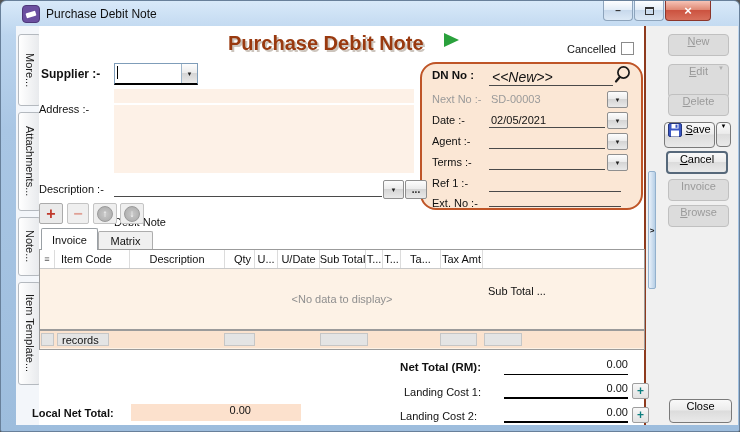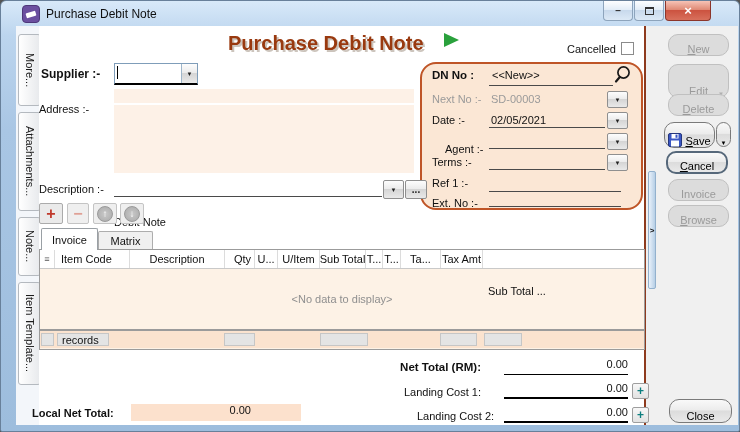--- a/index.html
+++ b/index.html
@@ -47,21 +47,21 @@
   .itab{display:flex;align-items:center;justify-content:center;border:1px solid #9aa0a5;border-bottom:none;border-radius:2px 2px 0 0;font-size:11px;cursor:pointer;}
   .itab.active{background:#fff;z-index:3;}
   .itab.inactive{background:#f0f0f0;border-color:#adadad;}
   
   .grid{border:1px solid #9b9b9b;background:#fdf2e6;}
   .ghead{display:flex;background:#fff;border-bottom:1px solid #c9c9c9;height:19px;}
   .gcell{display:flex;align-items:center;justify-content:center;border-right:1px solid #dcdcdc;height:100%;font-size:11px;color:#101010;white-space:nowrap;overflow:hidden;}
   .gfoot{position:relative;background:var(--footer-peach);border-top:2px solid #9b9b9b;}
   .graybox{position:absolute;top:2px;bottom:2px;background:#e4e4e4;border:1px solid #c6c6c6;font-size:11px;display:flex;align-items:center;}
   
-  .actbtn{display:flex;align-items:flex-end;justify-content:center;gap:3px;border-radius:10px;font-size:11px;cursor:pointer;}
+  .actbtn{display:flex;align-items:flex-start;justify-content:center;gap:3px;border-radius:4px;font-size:11px;cursor:pointer;}
   .actbtn.enabled{background:linear-gradient(#f9f9f9,#ececec 45%,#dcdcdc 50%,#e9e9e9);border:1px solid #7a7a7a;color:#000;}
   .actbtn.disabled{background:#dcdcdc;border:1px solid #c0c0c0;color:var(--disabled-text);}
   .actbtn.default{border:2px solid #56687a;}
   .mn{display:inline-block;}
   .mn::first-letter{text-decoration:underline;}
   .splitter{background:linear-gradient(90deg,#e9f1fa,#b7cfe6);border:1px solid #93b1cd;border-radius:2px;display:flex;align-items:center;justify-content:center;font-size:8px;font-weight:bold;color:#111;cursor:col-resize;}
   .plusbtn{display:flex;align-items:center;justify-content:center;background:linear-gradient(#f7f7f7,#e2e2e2);border:1px solid #9e9e9e;border-radius:2px;color:var(--teal);font-weight:bold;font-size:12px;cursor:pointer;}
   .chk{background:#fff;border:1px solid #8b8b8b;cursor:pointer;}
 </style>
 </head>
@@ -117,21 +117,21 @@
         <span>▼</span>
       </span>
   </div>
   <div class="abs peachbox" style="left:113px;top:88px;width:300px;height:14px;"></div>
 
   <span class="abs lbl" style="left:38px;top:102px;">Address :-</span>
   <div class="abs peachbox" style="left:113px;top:104px;width:300px;height:68px;"></div>
 
   <div class="abs docpanel" style="left:419px;top:61px;width:223px;height:148px;"></div>
   <span class="abs lbl bold" style="left:431px;top:68px;font-size:11.5px;">DN No :</span>
-  <span class="abs lbl" style="left:491px;top:68px;font-size:11px;">&lt;&lt;New&gt;&gt;</span>
+  <span class="abs lbl" style="left:491px;top:68px;font-size:14px;font-style:italic;">&lt;&lt;New&gt;&gt;</span>
   <div class="abs uline" style="left:488px;top:68px;width:124px;height:17px;"></div>
   <span class="abs" style="left:611px;top:63px;width:21px;height:21px;">
     <svg width="21" height="21" viewBox="0 0 21 21">
         <circle cx="11.5" cy="8.5" r="5.6" fill="none" stroke="#1a1a1a" stroke-width="1.7"></circle>
         <line x1="7.6" y1="13.2" x2="4" y2="17.5" stroke="#1a1a1a" stroke-width="2.2" stroke-linecap="round"></line>
       </svg>
   </span>
 
   <span class="abs lbl gray" style="left:431px;top:92px;">Next No :-</span>
   <span class="abs lbl gray" style="left:490px;top:92px;">SD-00003</span>
@@ -139,21 +139,21 @@
       <span>▼</span>
     </span>
 
   <span class="abs lbl" style="left:431px;top:113px;">Date :-</span>
   <span class="abs lbl" style="left:490px;top:113px;">02/05/2021</span>
   <div class="abs uline" style="left:488px;top:112px;width:116px;height:15px;"></div>
   <span class="abs ddbtn" style="left:606px;top:111px;width:21px;height:17px;">
       <span>▼</span>
     </span>
 
-  <span class="abs lbl" style="left:444px;top:134px;margin-top:8px;">Agent :-</span>
+  <span class="abs lbl" style="left:431px;top:134px;">Agent :-</span>
   <span class="abs lbl" style="left:490px;top:134px;"></span>
   <div class="abs uline" style="left:488px;top:133px;width:116px;height:15px;"></div>
   <span class="abs ddbtn" style="left:606px;top:132px;width:21px;height:17px;">
       <span>▼</span>
     </span>
 
   <span class="abs lbl" style="left:431px;top:155px;">Terms :-</span>
   <span class="abs lbl" style="left:490px;top:155px;"></span>
   <div class="abs uline" style="left:488px;top:154px;width:116px;height:15px;"></div>
   <span class="abs ddbtn" style="left:606px;top:153px;width:21px;height:17px;">
@@ -200,21 +200,21 @@
 
   <div class="abs grid" style="left:38px;top:248px;width:606px;height:101px;">
     <div class="ghead">
       <span class="gcell" style="width:15px;font-size:9px;color:#555;">
           <span>≡</span>
         </span>
       <span class="gcell" style="width:75px;justify-content:flex-start;padding-left:6px;">Item Code</span>
       <span class="gcell" style="width:95px;">Description</span>
       <span class="gcell" style="width:30px;justify-content:flex-end;padding-right:3px;">Qty</span>
       <span class="gcell" style="width:23px;">U...</span>
-      <span class="gcell" style="width:42px;">U/Item</span>
+      <span class="gcell" style="width:42px;">U/Date</span>
       <span class="gcell" style="width:46px;">Sub Total</span>
       <span class="gcell" style="width:17px;">T...</span>
       <span class="gcell" style="width:18px;">T...</span>
       <span class="gcell" style="width:40px;">Ta...</span>
       <span class="gcell" style="width:42px;">Tax Amt</span>
       <span class="gcell" style="flex:1;border-right:none;justify-content:flex-start;padding-left:5px;margin-top:32px;">Sub Total ...</span>
     </div>
     <div style="height:60px;display:flex;align-items:center;justify-content:center;">
       <span style="color:#8f8f8f;">&lt;No data to display&gt;</span>
     </div>
@@ -232,21 +232,21 @@
 
   <span class="abs lbl bold" style="left:360px;top:360px;width:120px;text-align:right;font-size:11.5px;">Net Total (RM):</span>
   <div class="abs" style="left:503px;top:357px;width:124px;height:17px;border-bottom:1px solid #000;text-align:right;"><span>0.00</span></div>
 
   <span class="abs lbl" style="left:398px;top:385px;width:82px;text-align:right;">Landing Cost 1:</span>
   <div class="abs" style="left:503px;top:381px;width:124px;height:17px;border-bottom:2px solid #000;text-align:right;"><span>0.00</span></div>
   <span class="abs plusbtn" style="left:631px;top:382px;width:17px;height:16px;">
       <span>+</span>
     </span>
 
-  <span class="abs lbl" style="left:416px;top:409px;width:82px;">Landing Cost 2:</span>
+  <span class="abs lbl" style="left:394px;top:409px;width:82px;text-align:right;">Landing Cost 2:</span>
   <div class="abs" style="left:503px;top:405px;width:124px;height:17px;border-bottom:2px solid #000;text-align:right;"><span>0.00</span></div>
   <span class="abs plusbtn" style="left:631px;top:406px;width:17px;height:16px;">
       <span>+</span>
     </span>
 
   <span class="abs lbl bold" style="left:31px;top:406px;font-size:11px;">Local Net Total:</span>
   <div class="abs" style="left:130px;top:403px;width:170px;height:17px;background:#fce1cd;text-align:right;padding-right:50px;"><span>0.00</span></div>
 
   <div class="abs splitter" style="left:647px;top:170px;width:8px;height:118px;">
       <span>&gt;</span>

